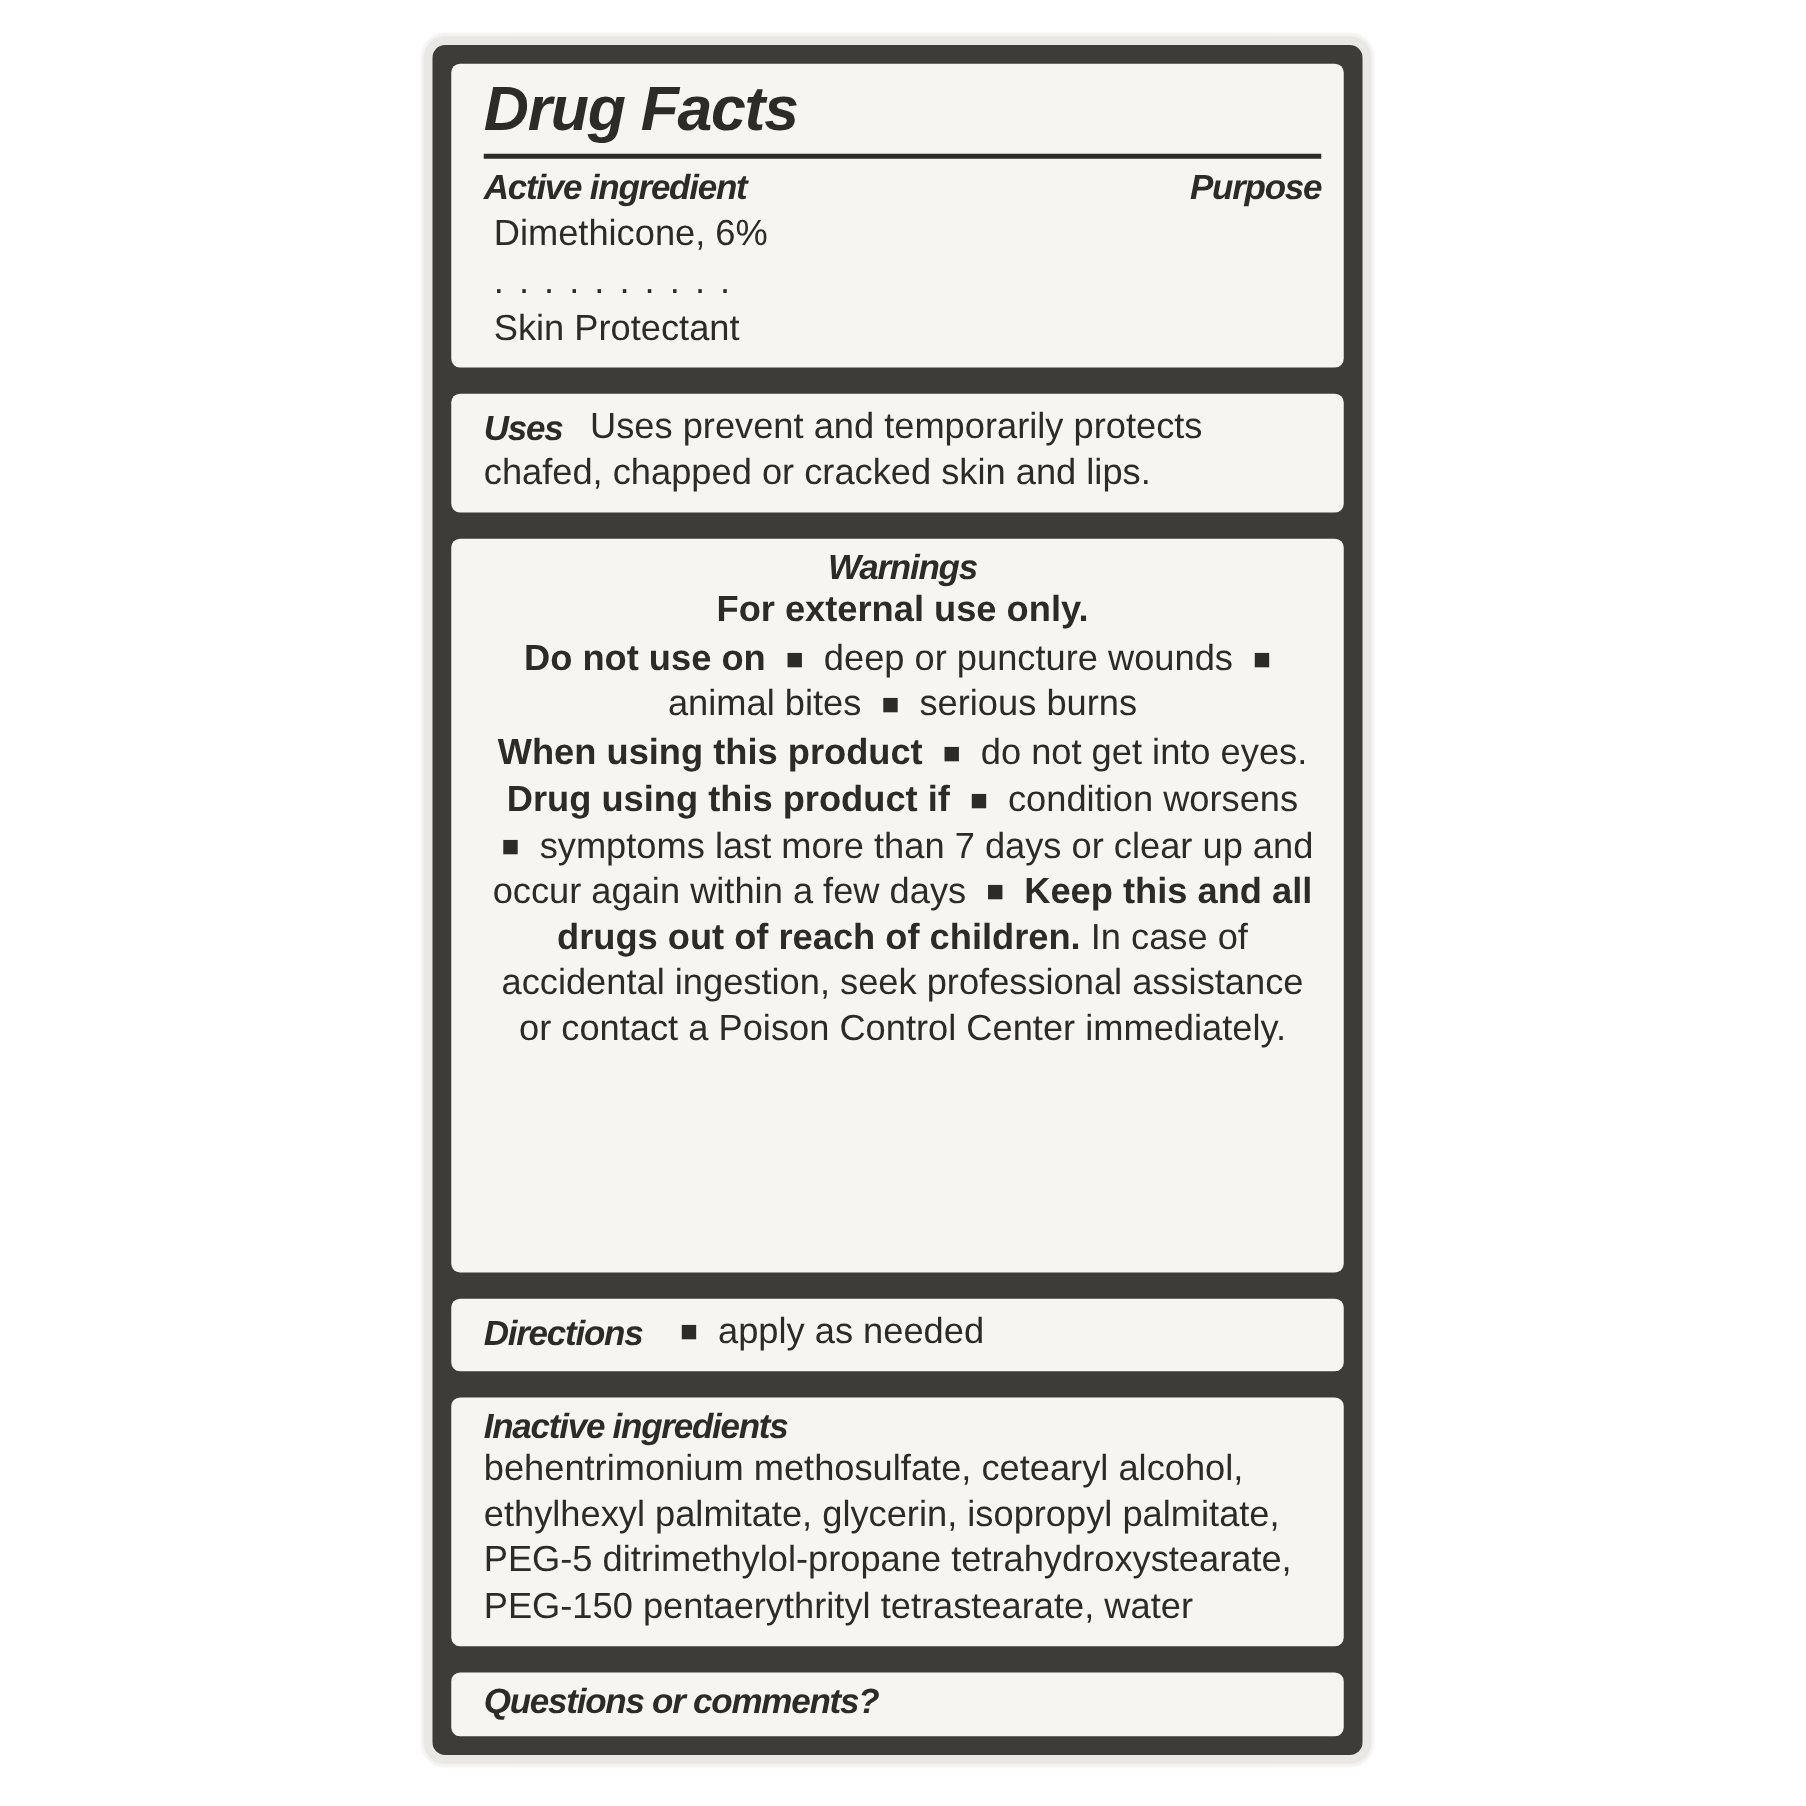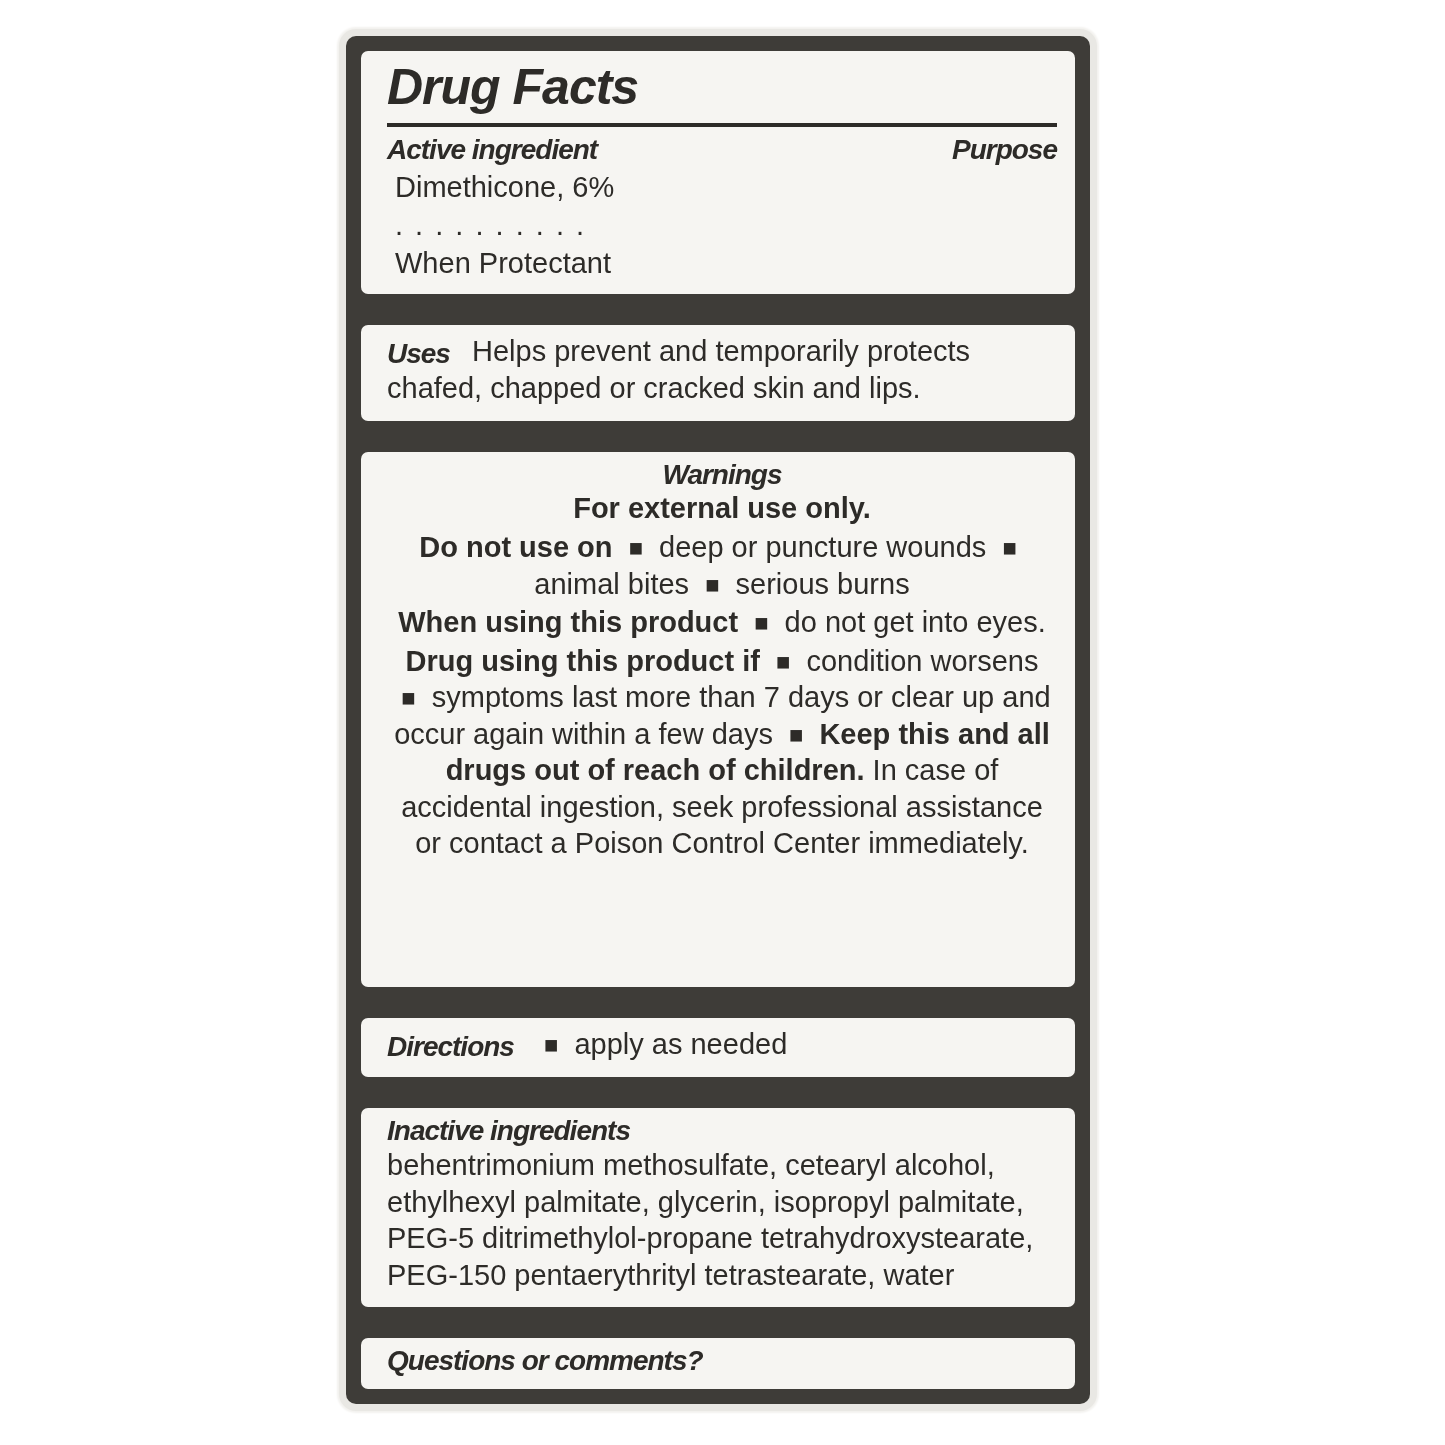--- a/index.html
+++ b/index.html
@@ -3,21 +3,21 @@
 <meta charset="utf-8">
 <style>
   html,body{margin:0;padding:0;background:#ffffff;}
   .canvas{
     position:relative;width:1445px;height:1445px;background:#ffffff;overflow:hidden;
     font-family:"Liberation Sans","DejaVu Sans",sans-serif;color:#2d2b28;
   }
   .label{
     position:absolute;left:346px;top:36px;width:744px;height:1368px;box-sizing:border-box;
     background:#3e3c38;border-radius:10px;padding:15px;
-    display:flex;flex-direction:column;gap:31px;
+    display:flex;flex-direction:column;gap:21px;
     box-shadow:0 0 0 7px #e9e8e4, 0 0 2px 9px #f3f2ef;
   }
   .panel{
     background:#f6f5f2;border-radius:7px;padding:8px 18px 12px 26px;box-sizing:border-box;
   }
   .panel.grow{flex:1 1 auto;text-align:center;}
   .h-big{
     font-size:50px;font-weight:bold;font-style:italic;letter-spacing:-1px;line-height:1.15;
   }
   .h-mid{
@@ -47,28 +47,28 @@
     <div class="panel">
       <div class="h-big">Drug Facts</div>
       <hr class="rule">
       <div class="hdr-row">
         <span class="h-mid">Active ingredient</span>
         <span class="h-mid">Purpose</span>
       </div>
       <div class="ing-row">
         <span>Dimethicone, 6%</span>
         <span class="ing-dots">. . . . . . . .  . .</span>
-        <span>When Protectant</span>
+        <span>Skin Protectant</span>
       </div>
     </div>
 
     <div class="panel">
       <p class="para body-txt uses-p">
         <span class="h-mid inline-h">Uses</span>
-        <span>Helps prevent and temporarily protects chafed, chapped or cracked skin and lips.</span>
+        <span>Uses prevent and temporarily protects chafed, chapped or cracked skin and lips.</span>
       </p>
     </div>
 
     <div class="panel grow">
       <div class="h-mid">Warnings</div>
       <div class="body-txt">
         <p class="para">
           <span class="b">For external use only.</span>
         </p>
         <p class="para">

